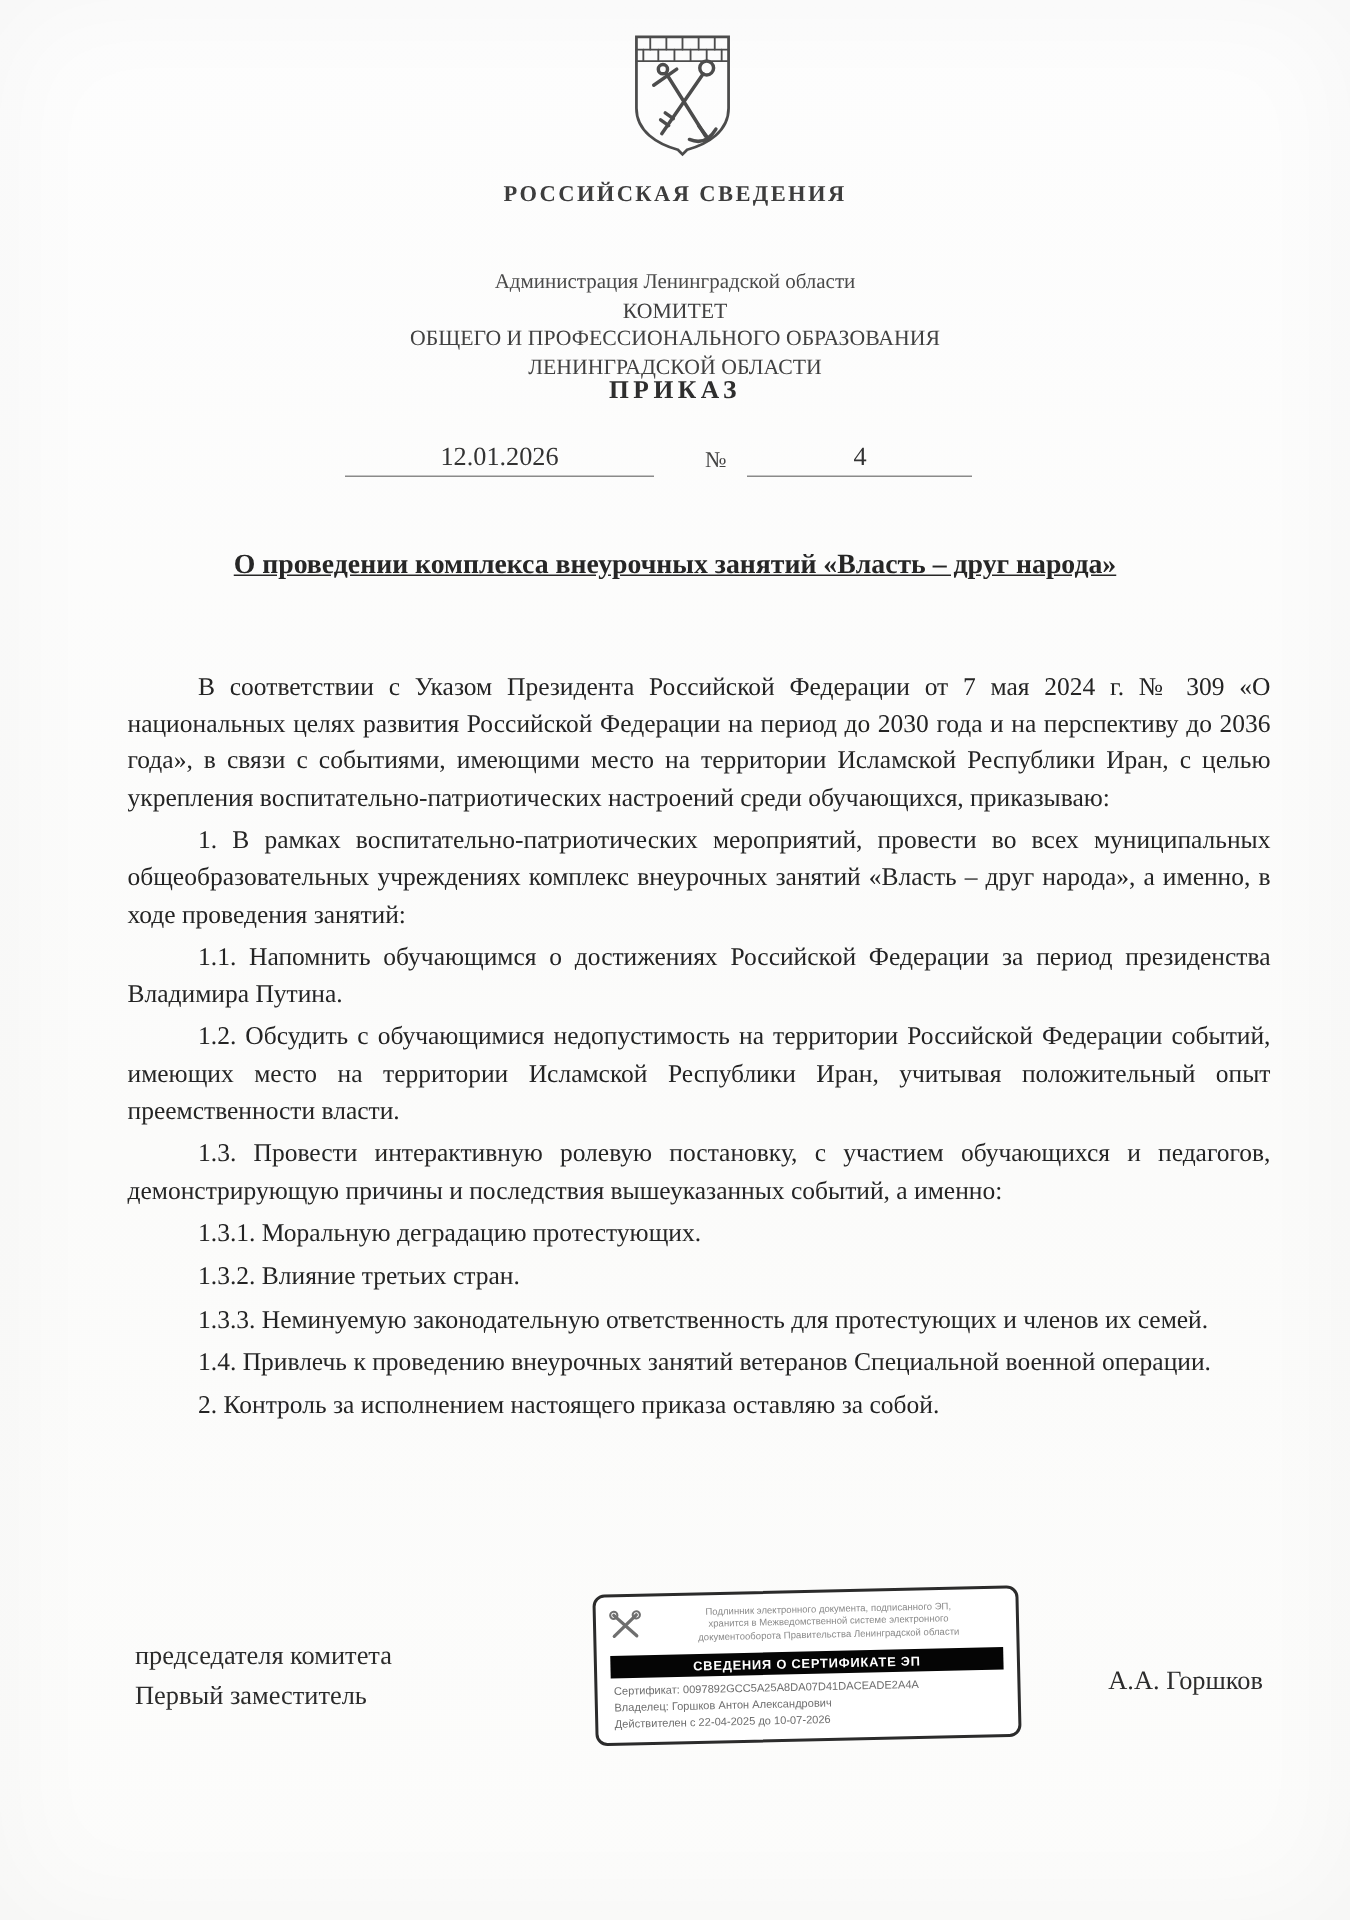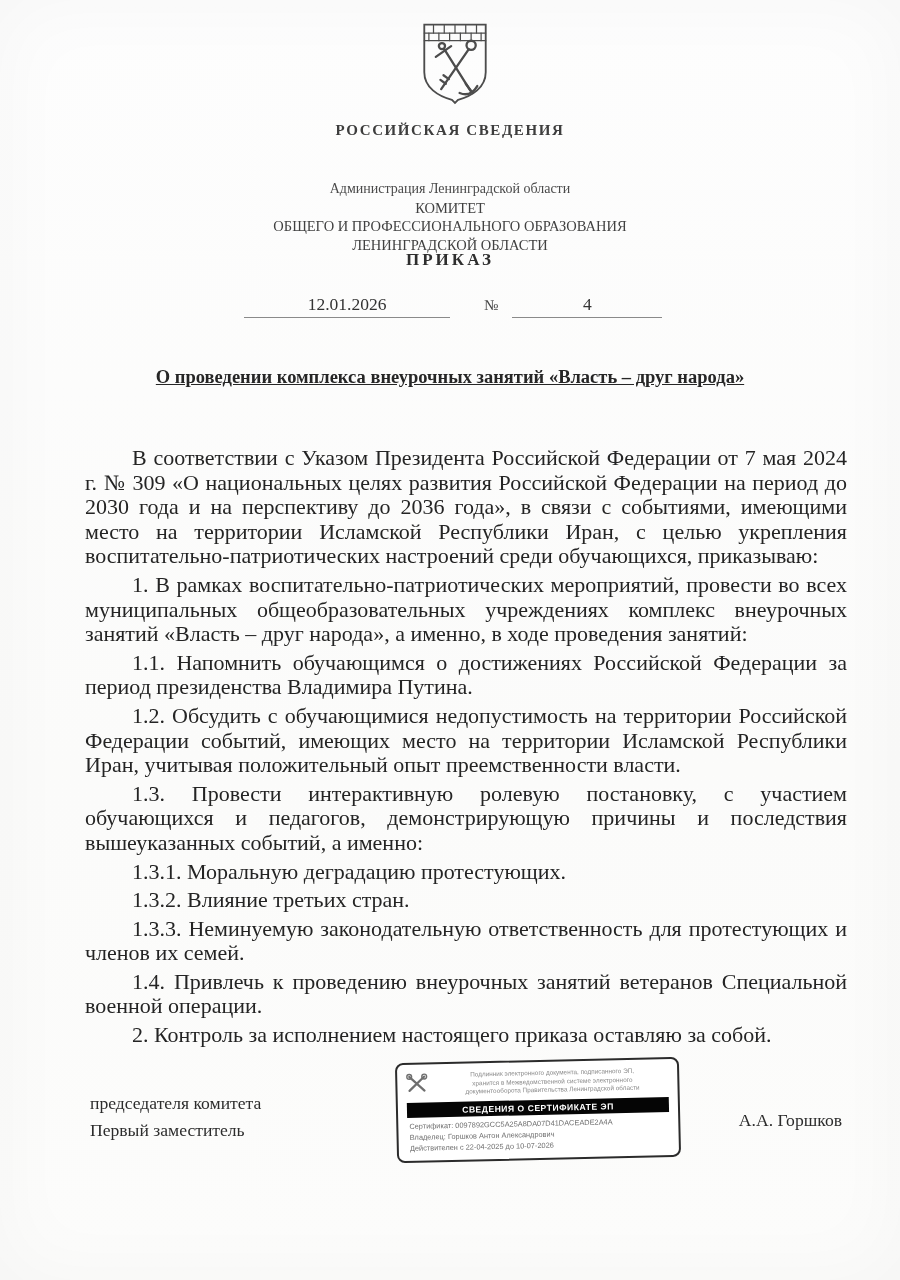--- a/index.html
+++ b/index.html
@@ -14,33 +14,33 @@
     overflow:hidden;
     filter:blur(0.3px);
   }
   .center-abs{position:absolute;left:0;width:100%;text-align:center;}
   .emblem{position:absolute;left:412px;top:20px;}
   .country{top:122px;font-size:15px;font-weight:600;letter-spacing:1.6px;color:#3d3d3d;}
   .org{top:150px;font-size:14.5px;line-height:18.5px;color:#414141;margin-top:30px;}
   .org .l1{font-size:14px;color:#4a4a4a;}
   .doctype{top:250px;font-size:17px;font-weight:bold;letter-spacing:3px;color:#2e2e2e;}
   .dateline{
-    position:absolute;top:294px;left:244px;width:420px;
-    display:flex;align-items:center;font-size:17.5px;color:#333;
+    position:absolute;top:294px;left:230px;width:420px;
+    display:flex;align-items:flex-end;font-size:17.5px;color:#333;
   }
   .dl-date{width:206px;text-align:center;border-bottom:1.5px solid #8a8a8a;padding-bottom:2px;}
   .dl-no{margin:0 14px 2px 34px;font-size:15px;color:#444;}
   .dl-num{width:150px;text-align:center;border-bottom:1.5px solid #8a8a8a;padding-bottom:2px;}
   .title{
     position:absolute;top:364px;left:100px;width:700px;
     text-align:center;font-weight:bold;font-size:18.5px;line-height:27px;color:#262626;text-decoration:underline;
   }
   .body-text{
     position:absolute;top:446px;left:85px;width:762px;
-    font-size:22px;line-height:24.6px;text-align:justify;color:#242424;
+    font-size:17px;line-height:24.6px;text-align:justify;color:#242424;
   }
   .body-text p{margin:0 0 4px 0;text-indent:47px;}
   .sig-left{position:absolute;left:90px;top:1090px;font-size:17.6px;line-height:27px;color:#2c2c2c;}
   .sig-name{position:absolute;right:58px;top:1110px;font-size:17.6px;color:#2c2c2c;}
   .stamp{
     position:absolute;left:396px;top:1060px;width:268px;
     border:2px solid #2b2b2b;border-radius:8px;background:#fff;
     transform:rotate(-1.3deg);
     padding:5px 6px 7px 6px;
     font-family:"Liberation Sans","DejaVu Sans",sans-serif;

